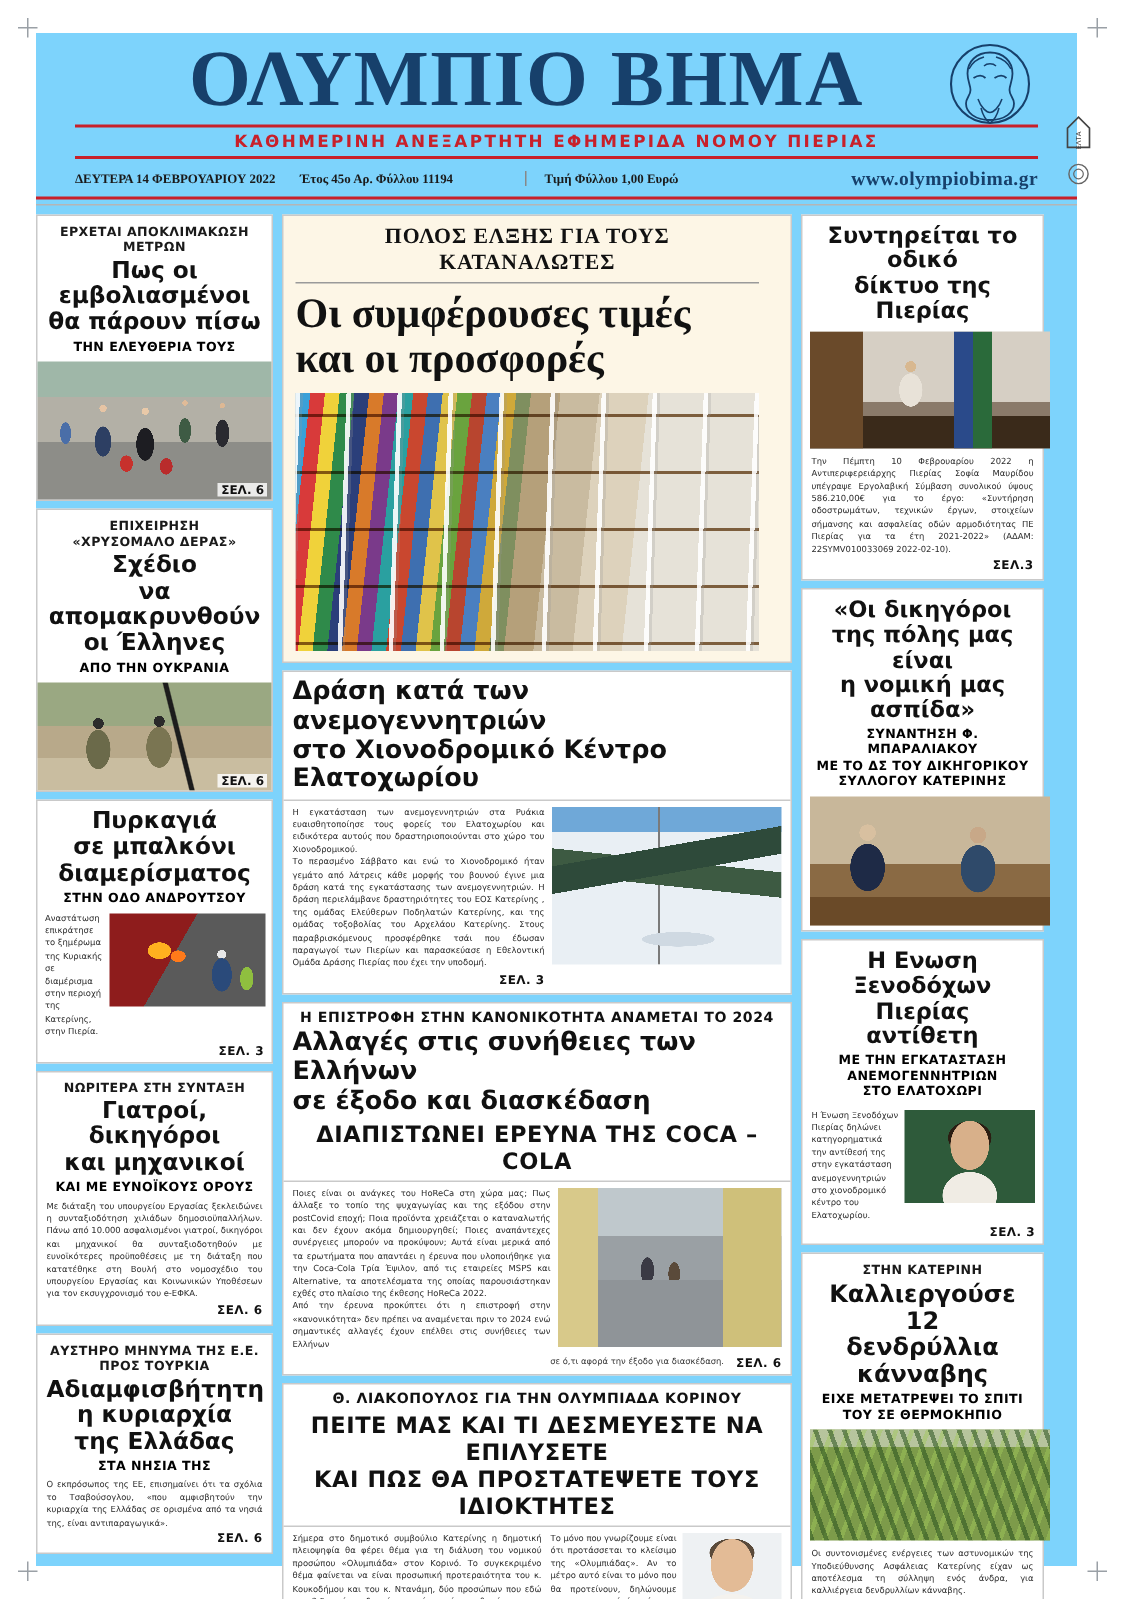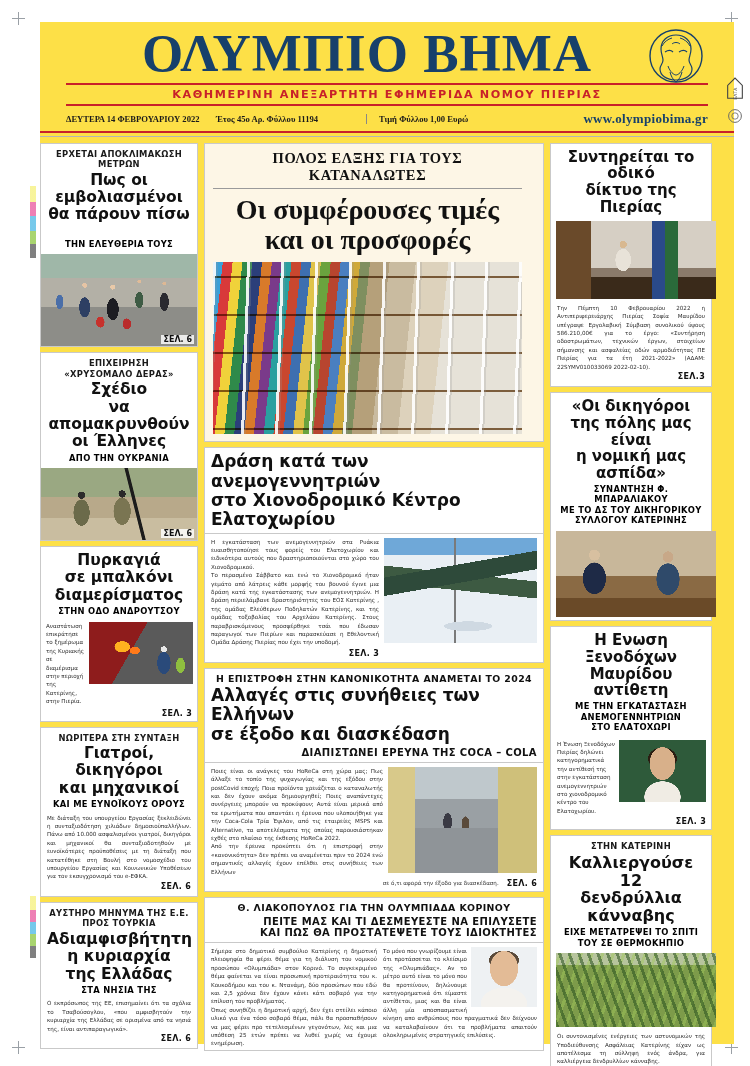--- a/index.html
+++ b/index.html
@@ -21,21 +21,21 @@
   .cm-br { right:12px; bottom:12px; }
 
   .colorbar { position:absolute; left:30px; top:186px; width:6px; height:72px;
               background:linear-gradient(to bottom,#f5f07a 0 22%,#e8559c 22% 42%,#49b7e4 42% 62%,#8cc63f 62% 80%,#555 80% 100%);
               opacity:.75; }
   .colorbar2 { position:absolute; left:30px; top:896px; width:6px; height:62px;
               background:linear-gradient(to bottom,#f5f07a 0 22%,#e8559c 22% 42%,#49b7e4 42% 62%,#8cc63f 62% 80%,#555 80% 100%);
               opacity:.75; }
 
   
-  .page { position:absolute; left:40px; top:22px; width:694px; height:1022px; background:#fde047; }
+  .page { position:absolute; left:24px; top:22px; width:694px; height:1022px; background:#7dd3fc; }
 
   
   .masthead { position:relative; padding:4px 12px 0 12px; }
   .mast-title {
     font-family:"Liberation Serif","DejaVu Serif",serif;
     font-weight:700; font-size:53px; letter-spacing:1px;
     color:#17406b; text-align:center; line-height:1.04;
     padding-right:40px;
   }
   .mast-zeus { position:absolute; right:30px; top:4px; width:56px; height:62px; }
@@ -181,26 +181,26 @@
       background:
       radial-gradient(ellipse 24px 30px at 50% 36%,#e3bb96 58%,transparent 59%),
       radial-gradient(ellipse 27px 17px at 50% 22%,#5a4a3a 55%,transparent 56%),
       radial-gradient(ellipse 38px 26px at 50% 94%,#f4f2ee 60%,transparent 61%);}
 
   
   .lead-box { border:1px solid #c9c9c9; background:#fdf6e6; padding:6px 21px 7px 8px; margin-bottom:5px; }
   .lead-kicker { text-align:center; font-family:"Liberation Serif","DejaVu Serif",serif;
                  font-weight:700; font-size:14.5px; letter-spacing:.6px; color:#111; }
   .lead-kicker-rule { height:1px; background:#9a9a9a; margin:4px 0 6px 0; }
-  .lead-head { text-align:center; font-family:"Liberation Serif","DejaVu Serif",serif;
+  .lead-head { font-family:"Liberation Serif","DejaVu Serif",serif;
                font-weight:700; font-size:28px; line-height:1.1; color:#111; margin-bottom:6px; }
 
   .c-head { text-align:left; font-weight:700; font-size:17px; line-height:1.14; color:#111; }
   .c-kicker { text-align:center; font-weight:700; font-size:9.4px; letter-spacing:.4px; color:#111; }
-  .c-sub { text-align:right; font-weight:700; font-size:10px; letter-spacing:.4px; color:#111; }
+  .c-sub { text-align:center; font-weight:700; font-size:15px; letter-spacing:.4px; color:#111; }
   .cap { font-size:5.6px; color:#333; text-align:center; }
 
   .rule-thin { height:1px; background:#c9c9c9; }
 </style>
 </head>
 <body>
 
 <div class="cropmark cm-tl"></div>
 <div class="cropmark cm-tr"></div>
 <div class="cropmark cm-bl"></div>
@@ -245,21 +245,21 @@
   <div class="grid">
 
     <div class="col-l">
 
       <div class="box">
         <div class="box-pad">
           <div class="kicker" style="white-space:pre-line">ΕΡΧΕΤΑΙ  ΑΠΟΚΛΙΜΑΚΩΣΗ
 ΜΕΤΡΩΝ</div>
           <div class="head h-l" style="white-space:pre-line;margin-top:2px">Πως οι εμβολιασμένοι
 θα πάρουν πίσω</div>
-          <div class="subk" style="margin-top:15px">ΤΗΝ ΕΛΕΥΘΕΡΙΑ ΤΟΥΣ</div>
+          <div class="subk" style="margin-top:2px">ΤΗΝ ΕΛΕΥΘΕΡΙΑ ΤΟΥΣ</div>
         </div>
         <div class="photo ph-crowd" style="height:92px">
           <div class="sel-onimg">ΣΕΛ. 6</div>
         </div>
       </div>
 
       <div class="box">
         <div class="box-pad">
           <div class="kicker" style="white-space:pre-line">ΕΠΙΧΕΙΡΗΣΗ
 «ΧΡΥΣΟΜΑΛΟ ΔΕΡΑΣ»</div>
@@ -404,21 +404,21 @@
 ΣΥΛΛΟΓΟΥ ΚΑΤΕΡΙΝΗΣ</div>
         </div>
         <div class="photo ph-meeting" style="height:86px;margin:0 5px 3px 5px;position:relative">
           <div class="sel-onimg">ΣΕΛ. 6</div>
         </div>
       </div>
 
       <div class="box">
         <div class="box-pad">
           <div class="head h-r" style="white-space:pre-line">Η Ενωση
-Ξενοδόχων Μαυρίδου
+Ξενοδόχων Πιερίας
 αντίθετη</div>
           <div class="subk" style="white-space:pre-line;margin-top:2px">ΜΕ ΤΗΝ ΕΓΚΑΤΑΣΤΑΣΗ
 ΑΝΕΜΟΓΕΝΝΗΤΡΙΩΝ
 ΣΤΟ ΕΛΑΤΟΧΩΡΙ</div>
         </div>
         <div style="display:flex;gap:4px;padding:2px 5px 2px 6px;align-items:flex-start">
           <div class="body-txt" style="width:58px;text-align:left">Η Ένωση Ξενοδόχων Πιερίας δηλώνει κατηγορηματικά την αντίθεσή της στην εγκατάσταση ανεμογεννητριών στο χιονοδρομικό κέντρο του Ελατοχωρίου.</div>
           <div class="photo ph-portrait" style="flex:1;height:62px"></div>
         </div>
         <div class="sel" style="padding:0 5px 3px 0">ΣΕΛ. 3</div>

